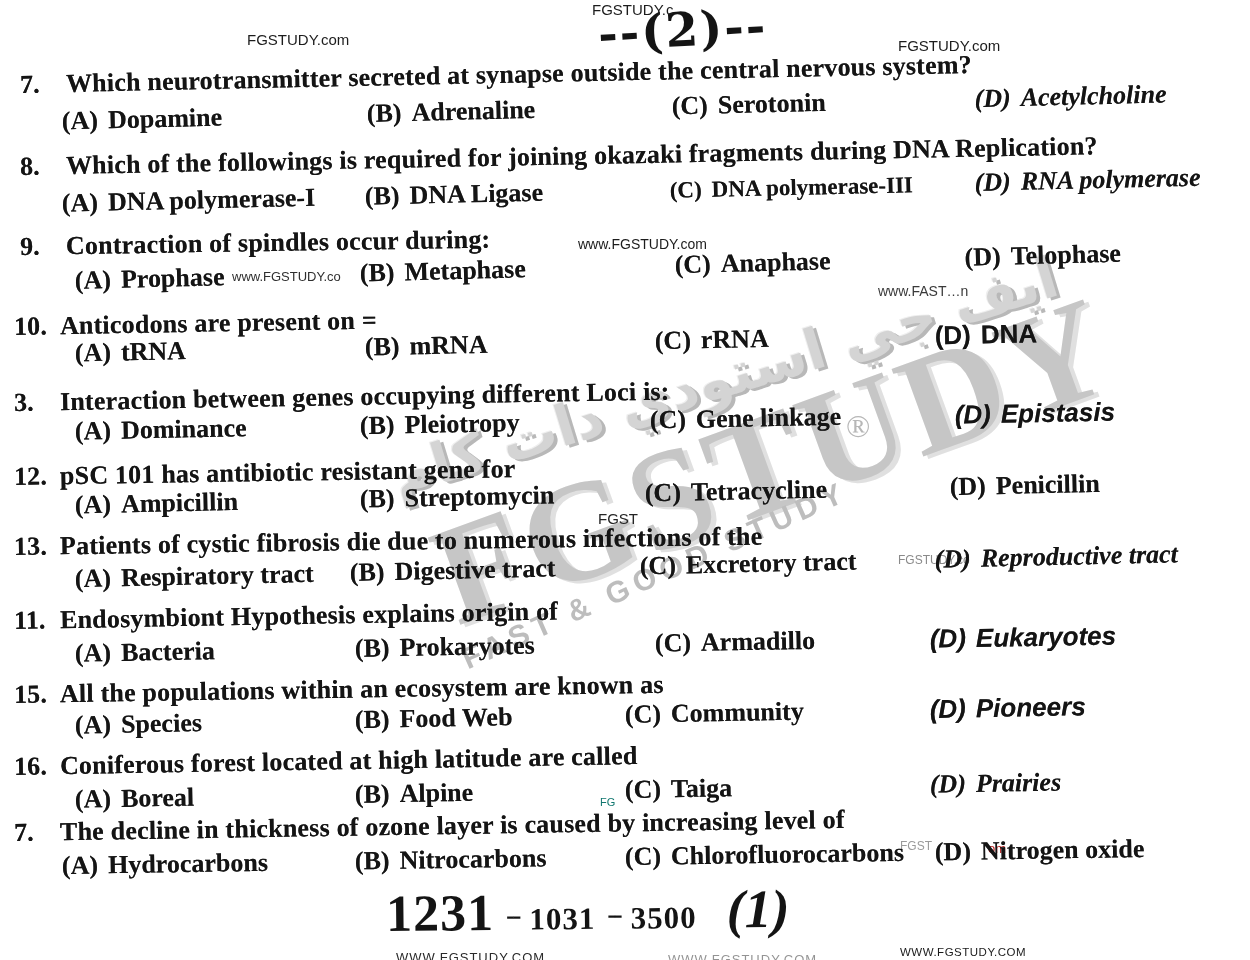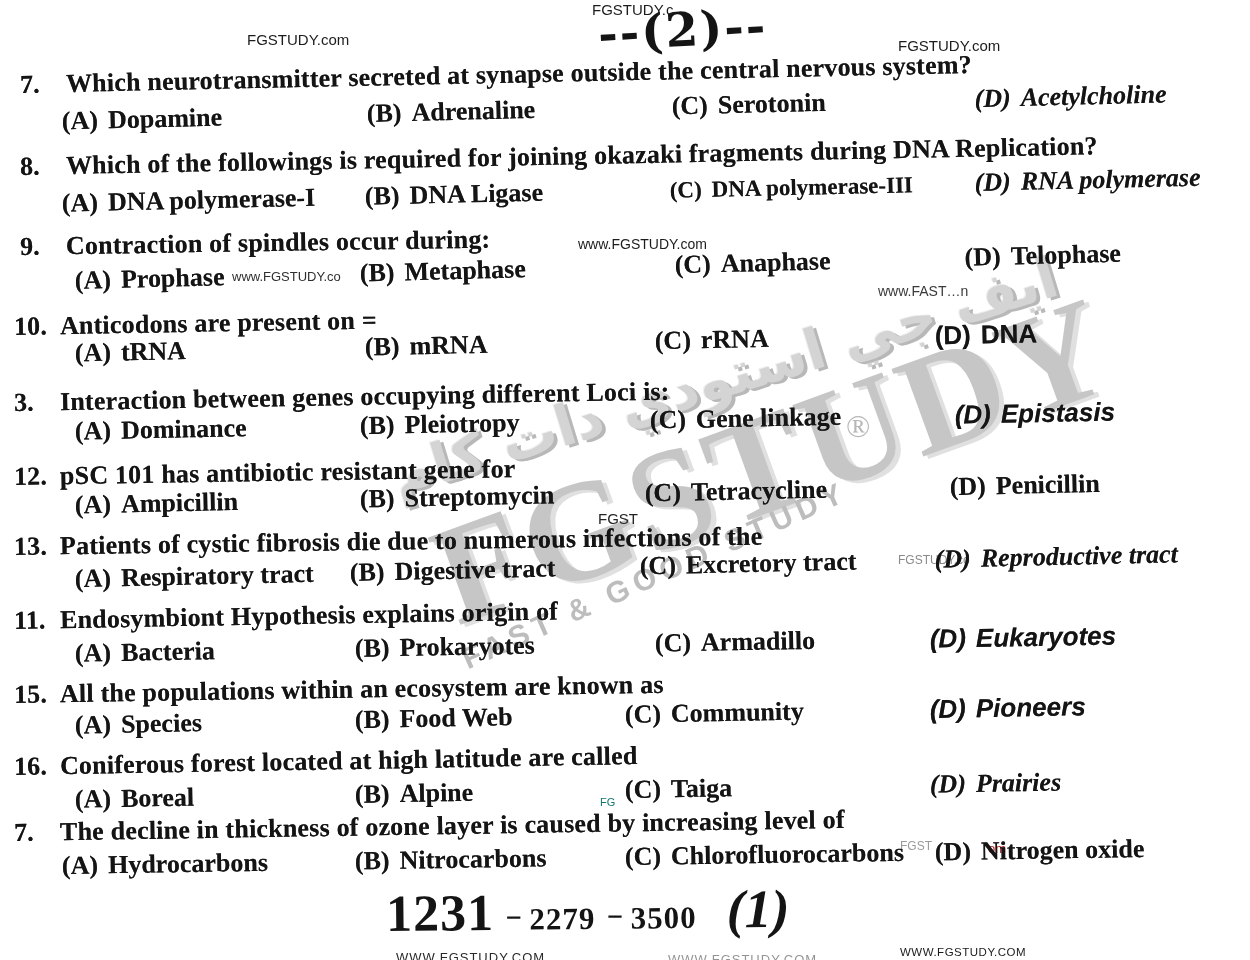--- a/index.html
+++ b/index.html
@@ -228,21 +228,21 @@
   <div class="o" style="top:852px;transform:rotate(-0.9deg);">
     <span class="opt" style="left:62px"><span class="L">(A)</span><span>Hydrocarbons</span></span>
     <span class="opt" style="left:355px"><span class="L">(B)</span><span>Nitrocarbons</span></span>
     <span class="opt" style="left:625px"><span class="L">(C)</span><span>Chlorofluorocarbons</span></span>
     <span class="opt" style="left:935px"><span class="L">(D)</span><span>Nitrogen oxide</span></span>
   </div>
 
   <div class="footer">
     <span class="f1">1231</span>
     <span class="fd">--</span>
-    <span class="f2">2279</span>
+    <span class="f2">1031</span>
     <span class="fd">--</span>
     <span class="f2">3500</span>
     <span class="f3">(1)</span>
   </div>
 
   <div class="wm dark" style="left:396px;top:950px;font-size:13px;color:#2a2a2a;letter-spacing:1px;">WWW.FGSTUDY.COM</div>
   <div class="wm dark" style="left:668px;top:952px;font-size:13px;color:#2a2a2a;opacity:.5;letter-spacing:1px;">WWW.FGSTUDY.COM</div>
   <div class="wm dark" style="left:900px;top:946px;font-size:11.5px;color:#1a1a1a;letter-spacing:.5px;">WWW.FGSTUDY.COM</div>
 
 </div>

